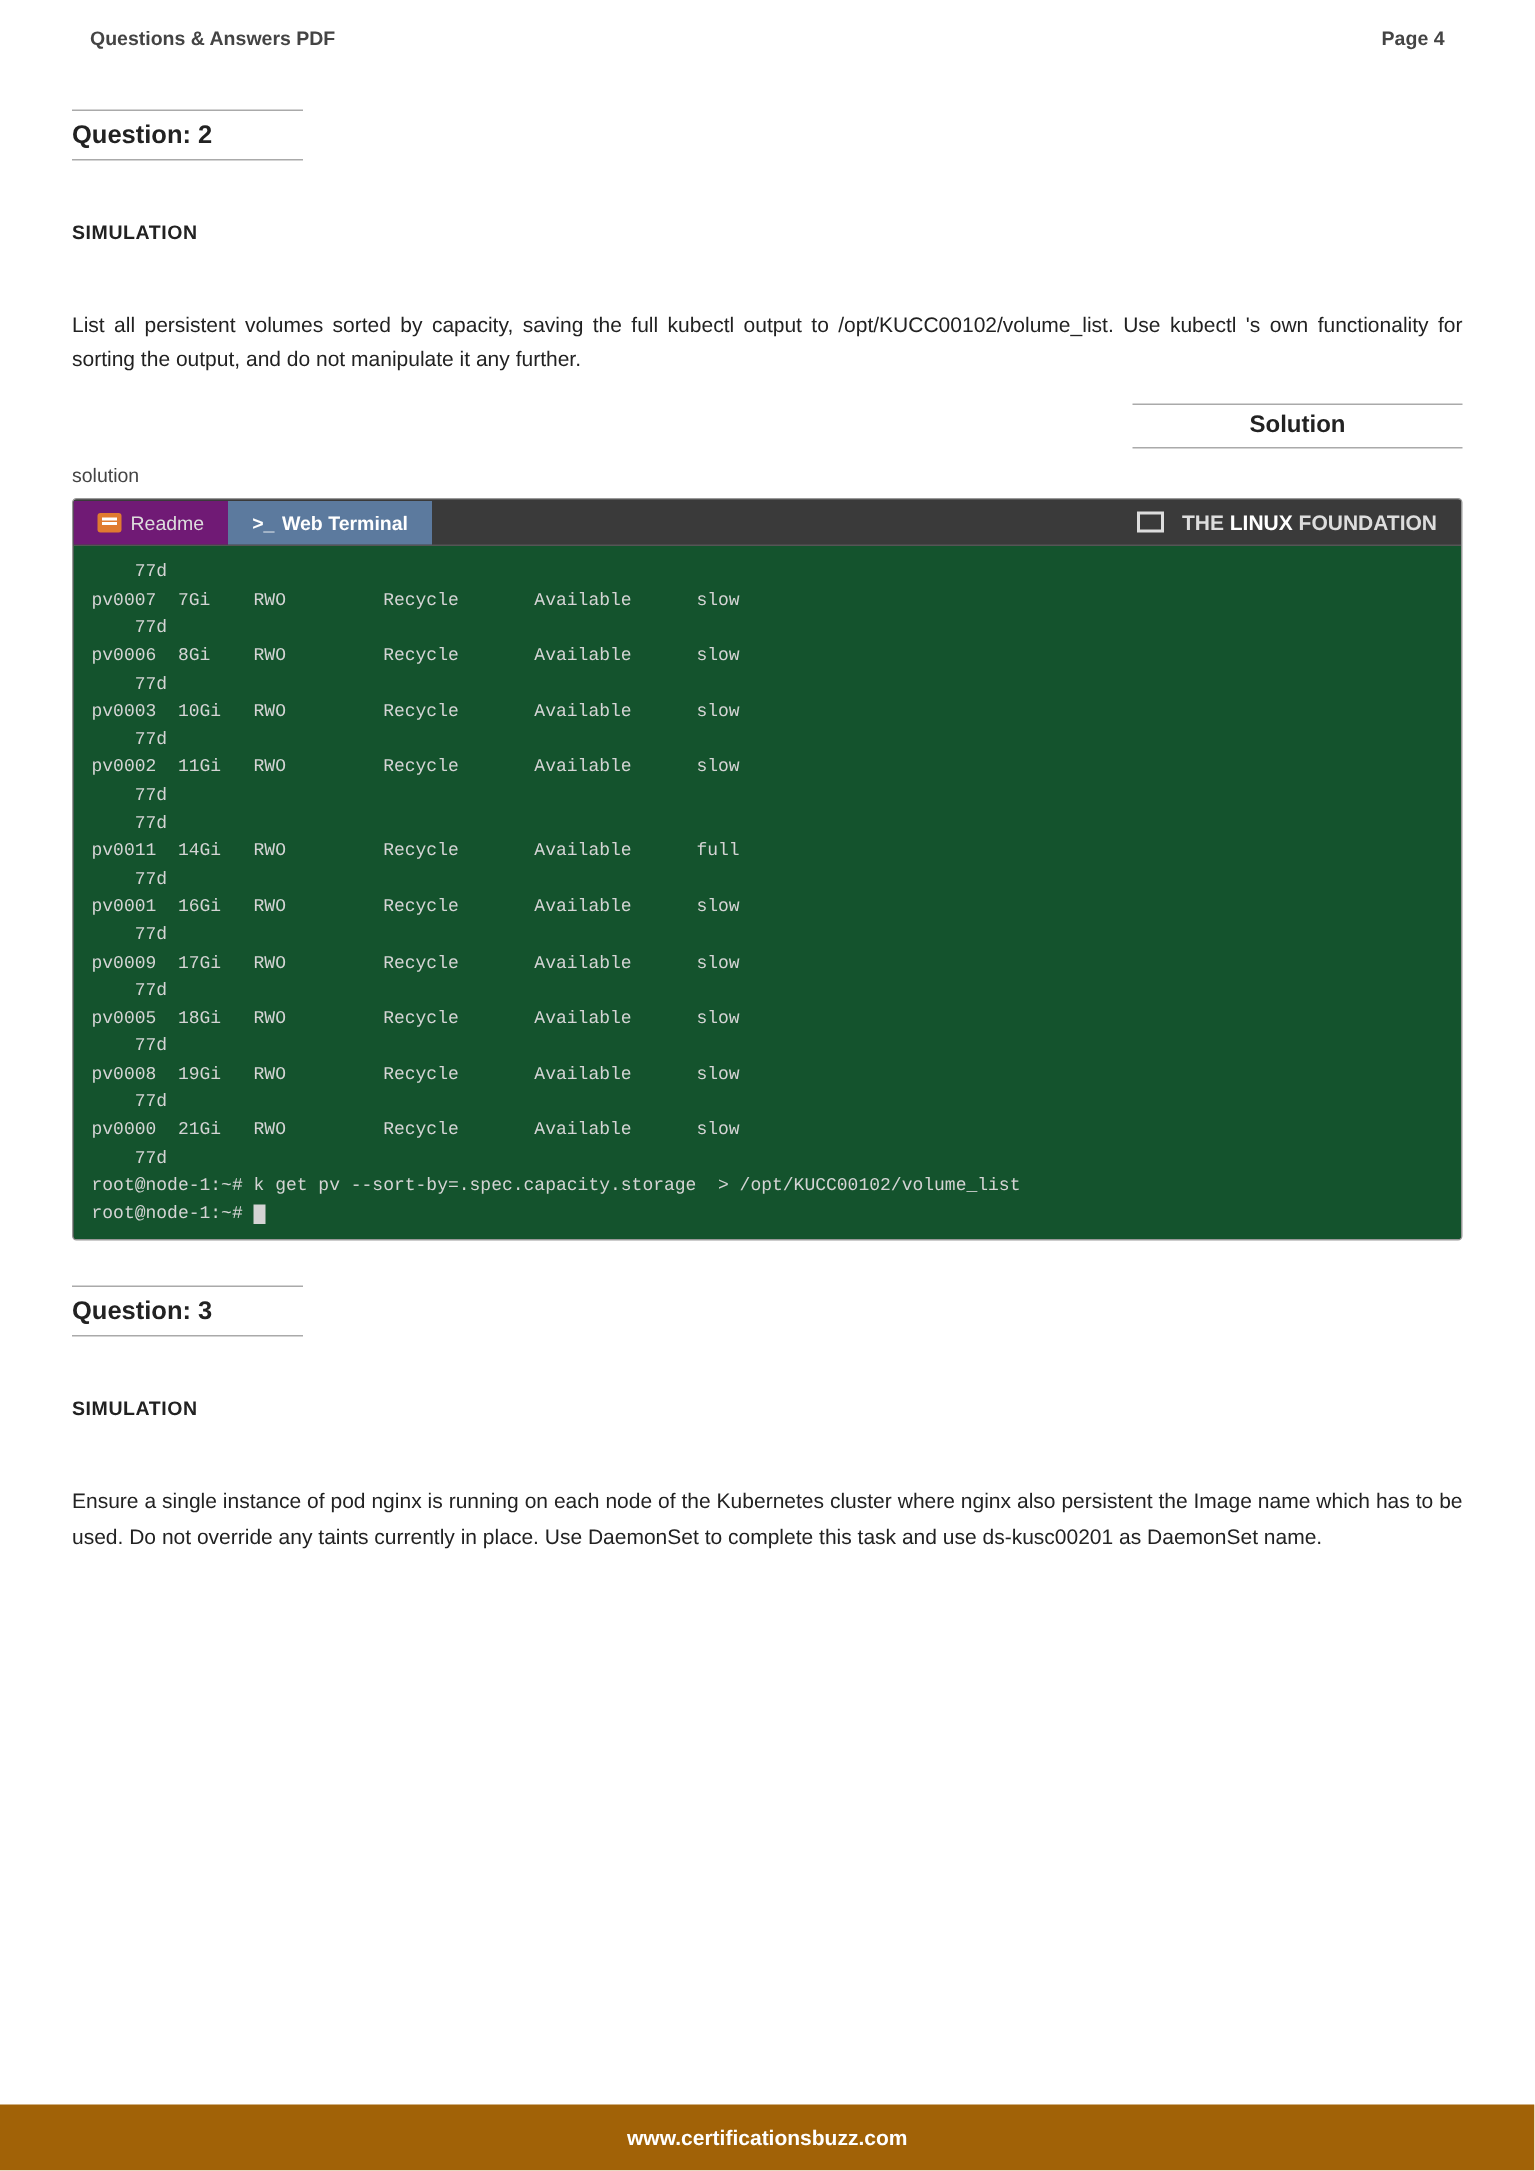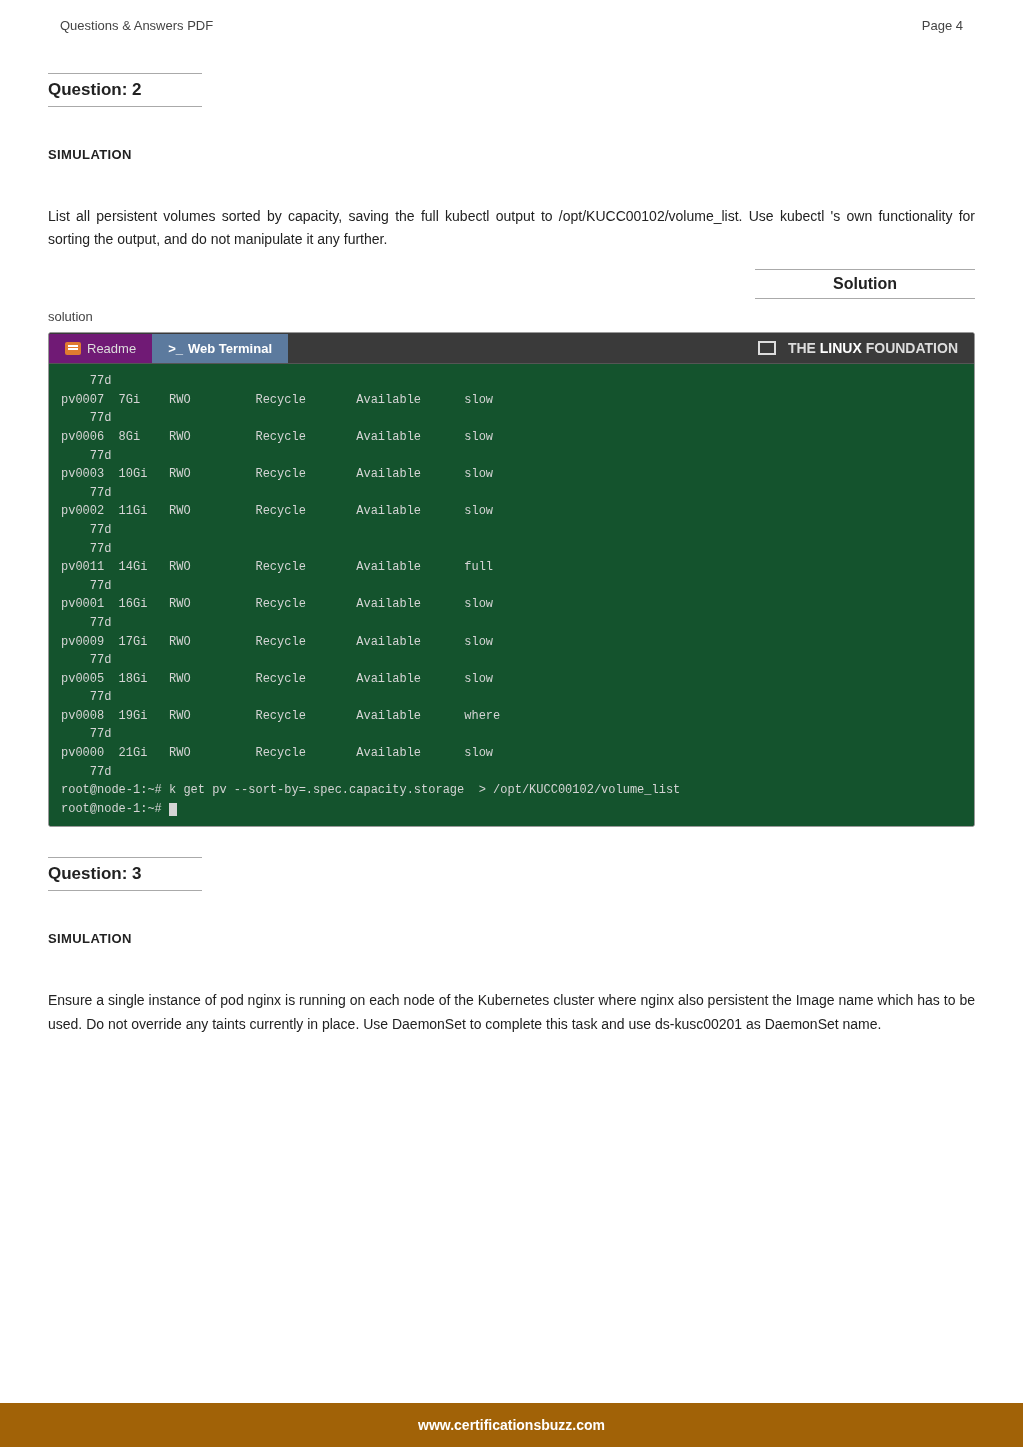--- a/index.html
+++ b/index.html
@@ -12,20 +12,21 @@
       position: relative;
     }
 
     .page-header {
       display: flex;
       justify-content: space-between;
       padding: 18px 60px 10px 60px;
       font-size: 13px;
       color: #444;
       border-bottom: none;
+      font-weight: bold;
     }
 
     .page-content {
       padding: 0 48px;
     }
 
     .question-block {
       margin-top: 30px;
     }
 
@@ -277,21 +278,21 @@
           <span class="line">    77d</span>
           <span class="line">    77d</span>
           <span class="line">pv0011  14Gi   RWO         Recycle       Available      full</span>
           <span class="line">    77d</span>
           <span class="line">pv0001  16Gi   RWO         Recycle       Available      slow</span>
           <span class="line">    77d</span>
           <span class="line">pv0009  17Gi   RWO         Recycle       Available      slow</span>
           <span class="line">    77d</span>
           <span class="line">pv0005  18Gi   RWO         Recycle       Available      slow</span>
           <span class="line">    77d</span>
-          <span class="line">pv0008  19Gi   RWO         Recycle       Available      where</span>
+          <span class="line">pv0008  19Gi   RWO         Recycle       Available      slow</span>
           <span class="line">    77d</span>
           <span class="line">pv0000  21Gi   RWO         Recycle       Available      slow</span>
           <span class="line">    77d</span>
           <span class="line cmd-line">root@node-1:~# k get pv --sort-by=.spec.capacity.storage  &gt; /opt/KUCC00102/volume_list</span>
           <span class="line prompt-line">root@node-1:~# <span class="cursor"></span></span>
         </div>
     </div>
   </div>
 
   <div class="question-block">

